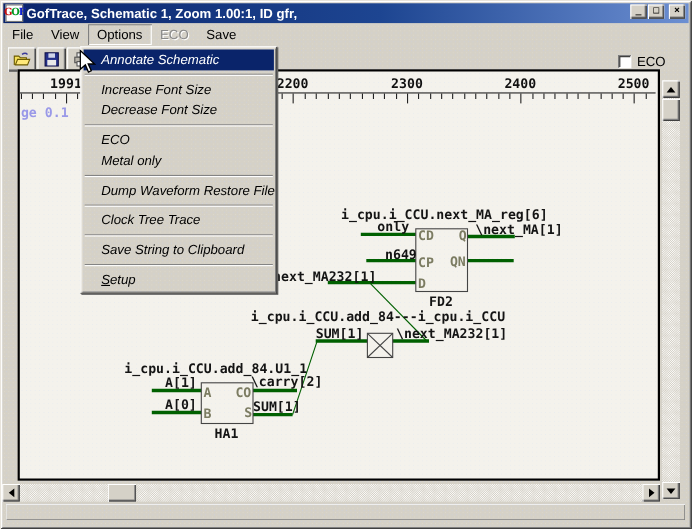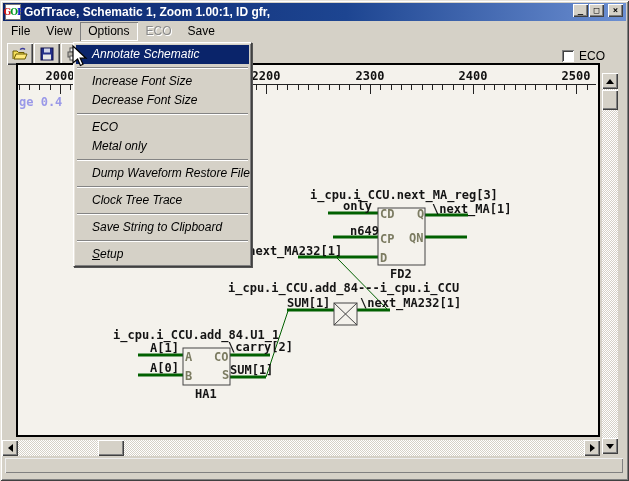--- a/index.html
+++ b/index.html
@@ -157,21 +157,21 @@
         <div class="tick" style="left: 475.98px; height: 5px;"></div>
         <div class="tick" style="left: 486.31px; height: 5px;"></div>
         <div class="tick" style="left: 496.64px; height: 5px;"></div>
         <div class="tick" style="left: 506.97px; height: 5px;"></div>
         <div class="tick" style="left: 517.3px; height: 5px;"></div>
         <div class="tick" style="left: 527.63px; height: 5px;"></div>
         <div class="tick" style="left: 537.96px; height: 5px;"></div>
         <div class="tick" style="left: 548.29px; height: 5px;"></div>
         <div class="tick" style="left: 568.95px; height: 5px;"></div>
         <div class="tick" style="left: 42px; height: 9px;"></div>
-        <div class="ruler-label" style="left: 42px;">2000</div>
+        <div class="ruler-label" style="left: 42px;">1991</div>
         <div class="tick" style="left: 145px; height: 9px;"></div>
         <div class="ruler-label" style="left: 145px;">2100</div>
         <div class="tick" style="left: 248px; height: 9px;"></div>
         <div class="ruler-label" style="left: 248px;">2200</div>
         <div class="tick" style="left: 352px; height: 9px;"></div>
         <div class="ruler-label" style="left: 352px;">2300</div>
         <div class="tick" style="left: 455px; height: 9px;"></div>
         <div class="ruler-label" style="left: 455px;">2400</div>
         <div class="tick" style="left: 558px; height: 9px;"></div>
         <div class="ruler-label" style="left: 558px;">2500</div>
@@ -190,21 +190,21 @@
         <line x1="212" y1="312" x2="248" y2="312" stroke="#006000" stroke-width="3"></line>
         <line x1="319" y1="193" x2="370" y2="245" stroke="#006000" stroke-width="1"></line>
         <line x1="248" y1="312" x2="270" y2="246" stroke="#006000" stroke-width="1"></line>
         <rect x="360" y="143" width="47" height="57" fill="none" stroke="#444444" stroke-width="1"></rect>
         <rect x="165" y="283" width="47" height="37" fill="none" stroke="#444444" stroke-width="1"></rect>
         <rect x="316" y="238" width="23" height="22" fill="none" stroke="#444444" stroke-width="1"></rect>
         <line x1="316" y1="238" x2="339" y2="260" stroke="#444444" stroke-width="1"></line>
         <line x1="339" y1="238" x2="316" y2="260" stroke="#444444" stroke-width="1"></line>
       </svg>
     <div id="schlabels">
-        <div class="slabel net" style="left: 292px; top: 124px;">i_cpu.i_CCU.next_MA_reg[3]</div>
+        <div class="slabel net" style="left: 292px; top: 124px;">i_cpu.i_CCU.next_MA_reg[6]</div>
         <div class="slabel net" style="left: 325px; top: 135px;">only</div>
         <div class="slabel net" style="left: 332px; top: 160px;">n649</div>
         <div class="slabel net" style="left: 223px; top: 180px;">\next_MA232[1]</div>
         <div class="slabel net" style="left: 414px; top: 138px;">\next_MA[1]</div>
         <div class="slabel inst" style="left: 372px; top: 203px;">FD2</div>
         <div class="slabel pin" style="left: 362px; top: 143px;">CD</div>
         <div class="slabel pin" style="left: 362px; top: 168px;">CP</div>
         <div class="slabel pin" style="left: 362px; top: 187px;">D</div>
         <div class="slabel pin" style="left: 399px; top: 143px;">Q</div>
         <div class="slabel pin" style="left: 391px; top: 167px;">QN</div>
@@ -215,21 +215,21 @@
         <div class="slabel net" style="left: 132px; top: 277px;">A[1]</div>
         <div class="slabel net" style="left: 132px; top: 297px;">A[0]</div>
         <div class="slabel net" style="left: 210px; top: 276px;">\carry[2]</div>
         <div class="slabel net" style="left: 212px; top: 299px;">SUM[1]</div>
         <div class="slabel inst" style="left: 177px; top: 323px;">HA1</div>
         <div class="slabel pin" style="left: 167px; top: 286px;">A</div>
         <div class="slabel pin" style="left: 167px; top: 305px;">B</div>
         <div class="slabel pin" style="left: 196px; top: 286px;">CO</div>
         <div class="slabel pin" style="left: 204px; top: 304px;">S</div>
       </div>
-    <div class="page-label">ge 0.4</div>
+    <div class="page-label">ge 0.1</div>
   </div>
 
   <div class="vscroll">
     <div class="sb-track"></div>
     <div class="sb-btn" style="left:0;top:0">
         <div class="arr up"></div>
       </div>
     <div class="sb-thumb" style="left:0;top:17px;width:16px;height:20px"></div>
     <div class="sb-btn" style="left:0;bottom:0">
         <div class="arr down"></div>

